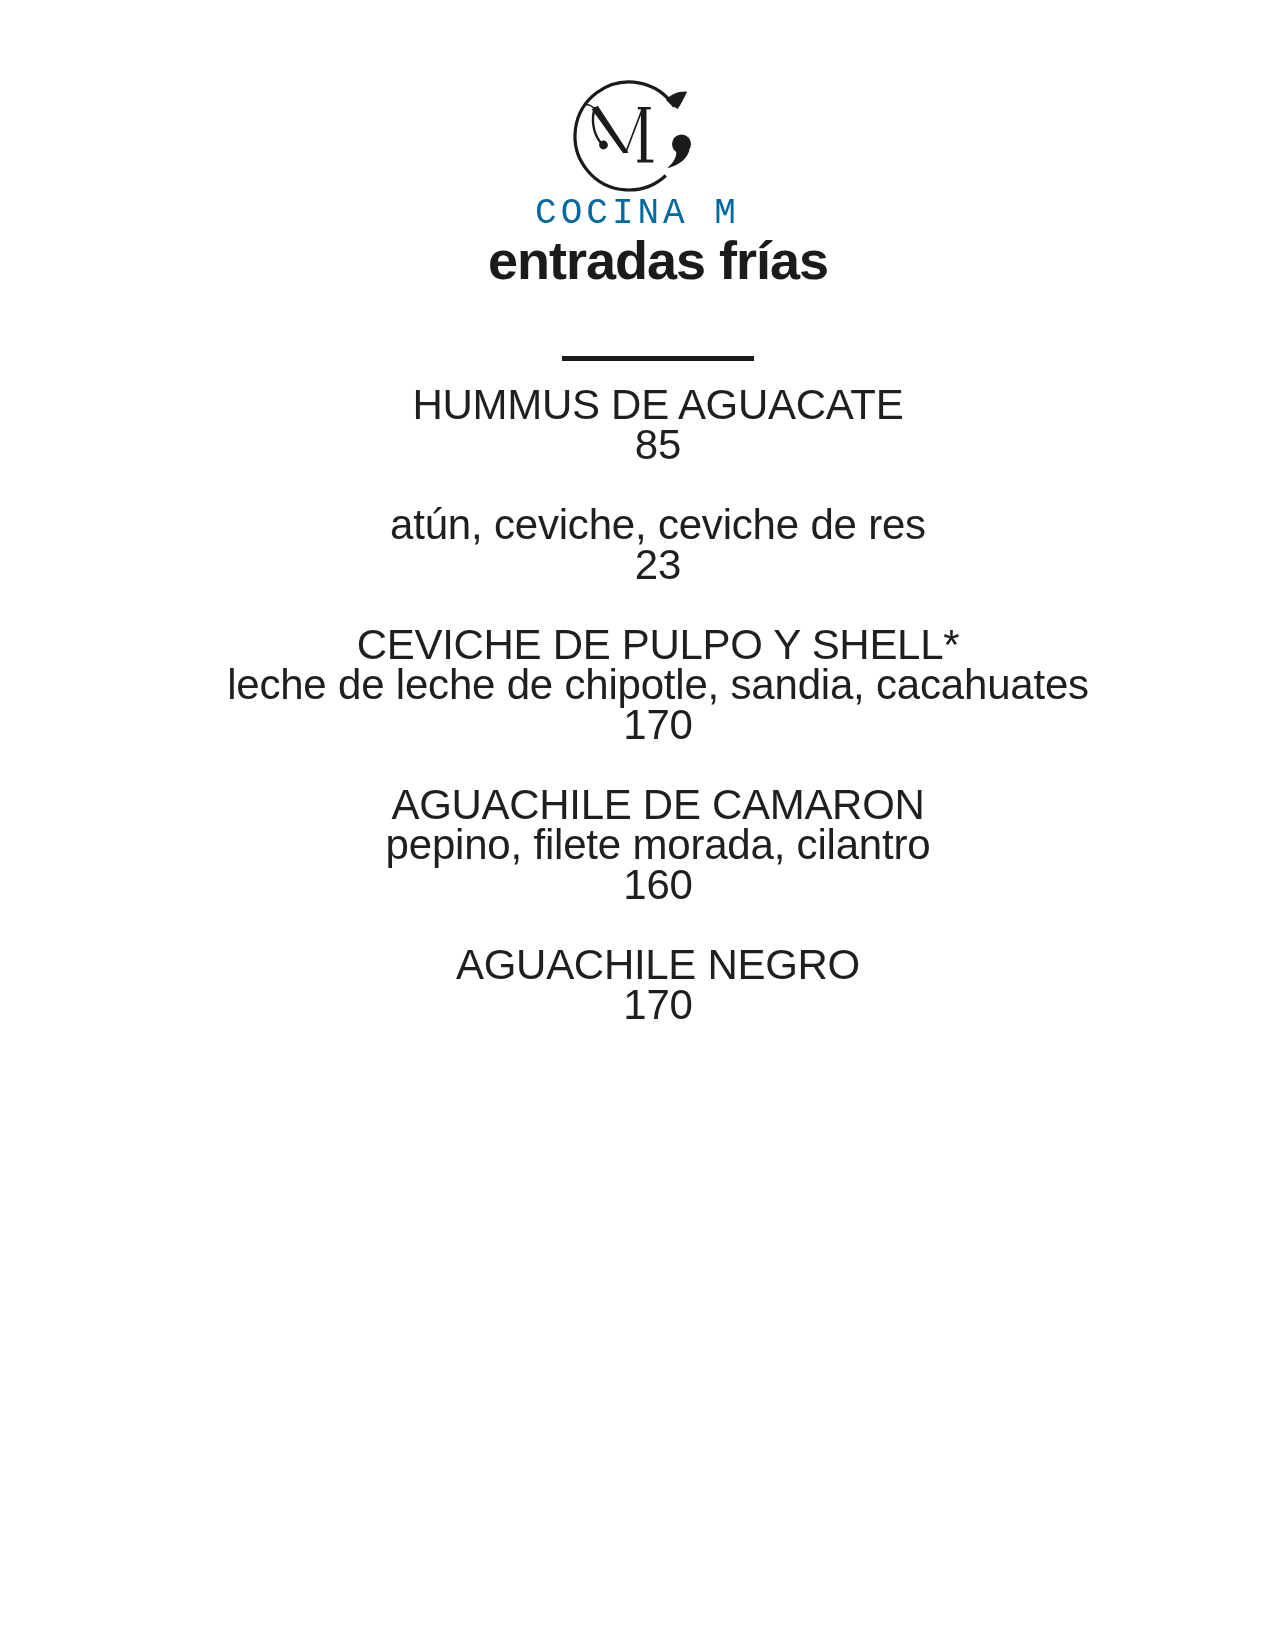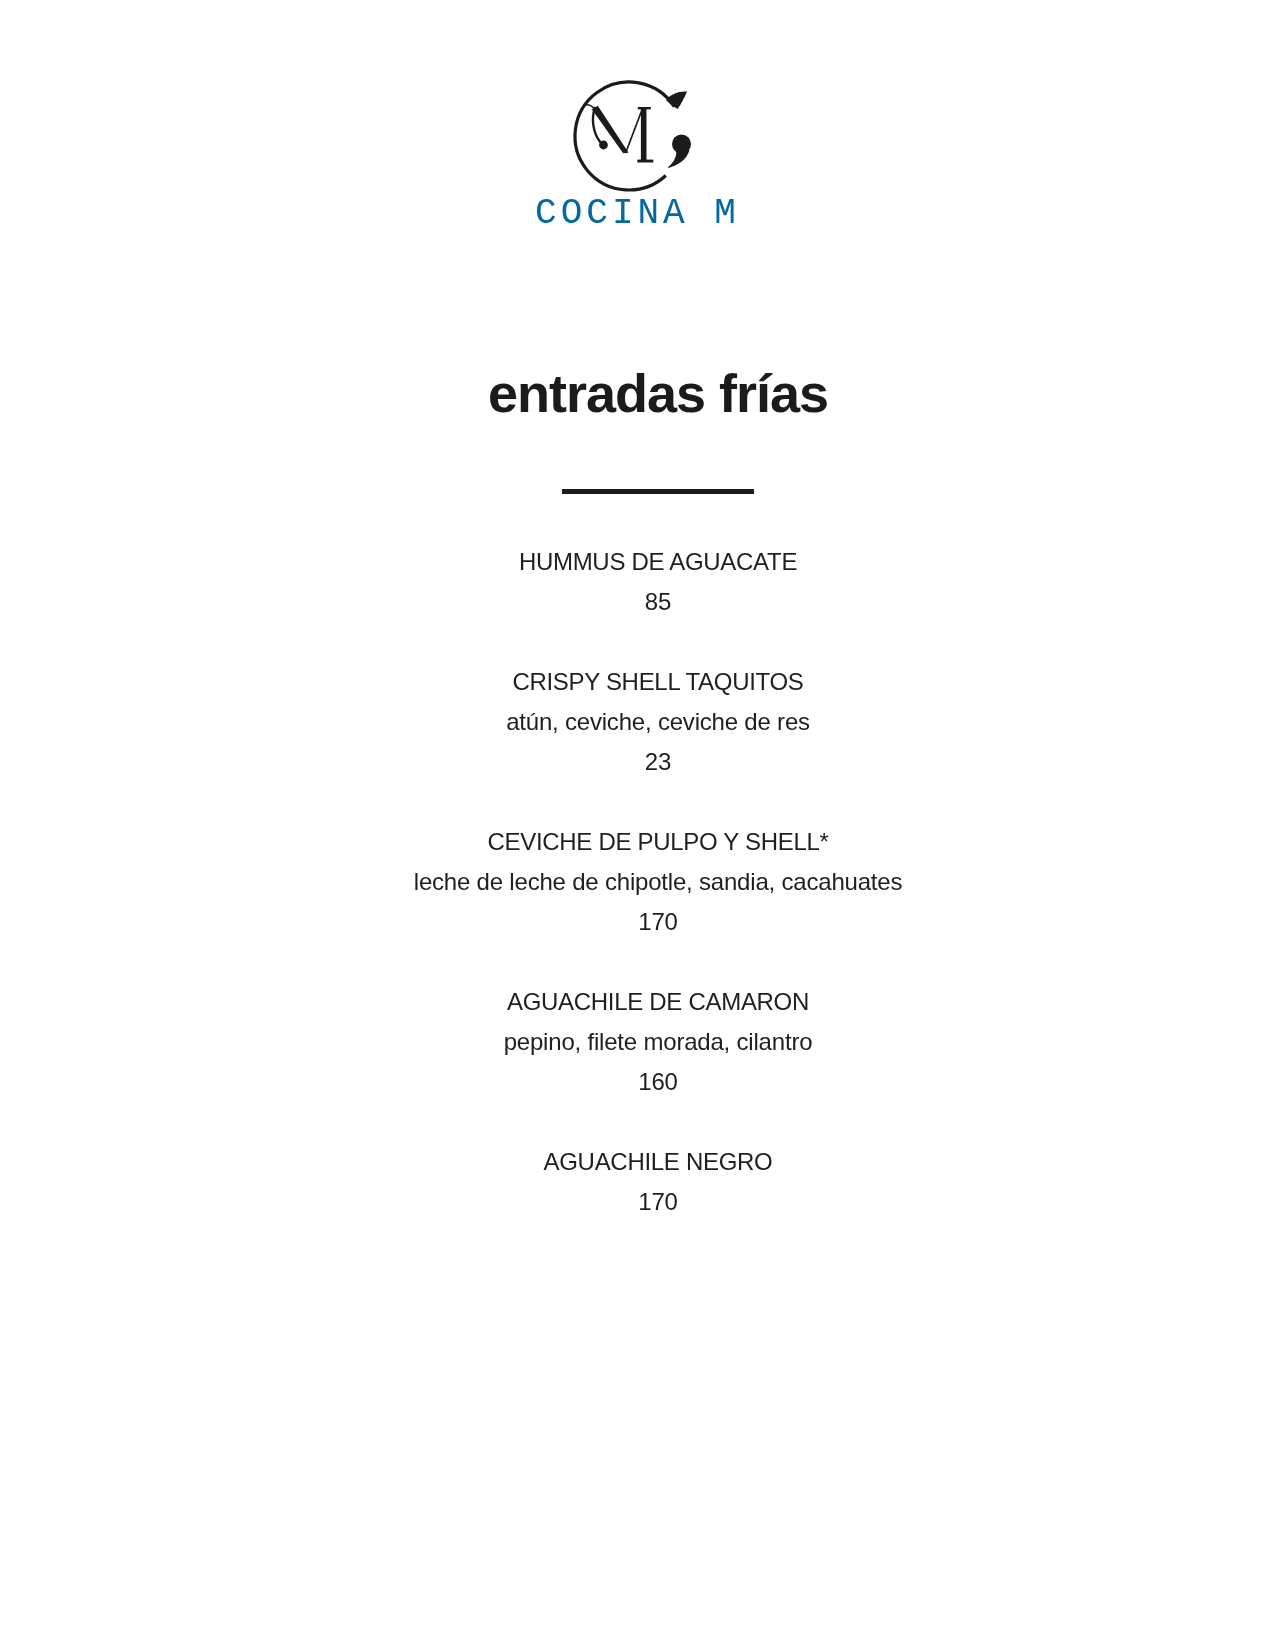--- a/index.html
+++ b/index.html
@@ -28,37 +28,36 @@
     letter-spacing: 4px;
     color: #0369a1;
     white-space: pre;
   }
   
   .content {
     padding-left: 41px;
     text-align: center;
   }
   .section-title {
-    margin-top: 133px;
     font-size: 54px;
     line-height: 64px;
     font-weight: 700;
     letter-spacing: -1px;
     color: #1b1b1b;
     text-align: center;
   }
   .divider {
     width: 192px;
     height: 5px;
     background: #1c1c1c;
     margin: 64px auto 0 auto;
   }
   .menu {
-    margin-top: 48px;
-    font-size: 24px;
+    margin-top: 24px;
+    font-size: 42px;
     line-height: 40px;
   }
   .menu-item { margin-bottom: 40px; }
   .menu-item:last-child { margin-bottom: 0; }
   .item-name { letter-spacing: -0.3px; }
   .item-desc, .item-price { letter-spacing: -0.2px; }
 </style>
 </head>
 <body>
 
@@ -95,21 +94,20 @@
     <div class="divider"></div>
 
     <section class="menu" id="menu-list">
   <article class="menu-item">
     <div class="item-name">HUMMUS DE AGUACATE</div>
 
     <div class="item-price">85</div>
   </article>
 
   <article class="menu-item">
-    <div class="item-name">CRISPY SHELL TAQUITOS</div>
     <div class="item-desc">atún, ceviche, ceviche de res</div>
     <div class="item-price">23</div>
   </article>
 
   <article class="menu-item">
     <div class="item-name">CEVICHE DE PULPO Y SHELL*</div>
     <div class="item-desc">leche de leche de chipotle, sandia, cacahuates</div>
     <div class="item-price">170</div>
   </article>
 

